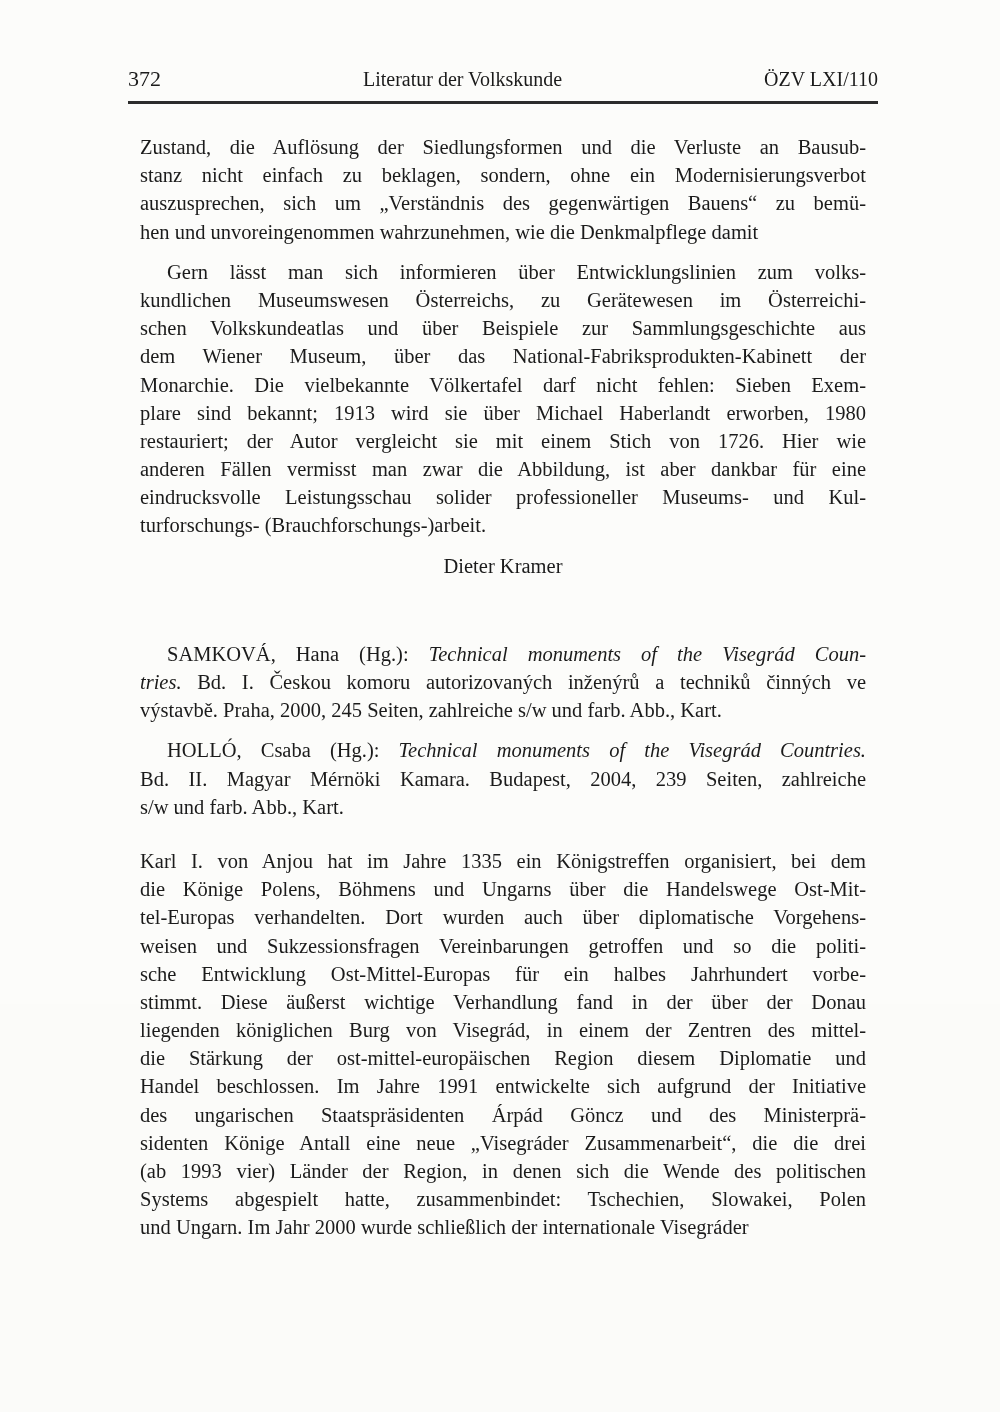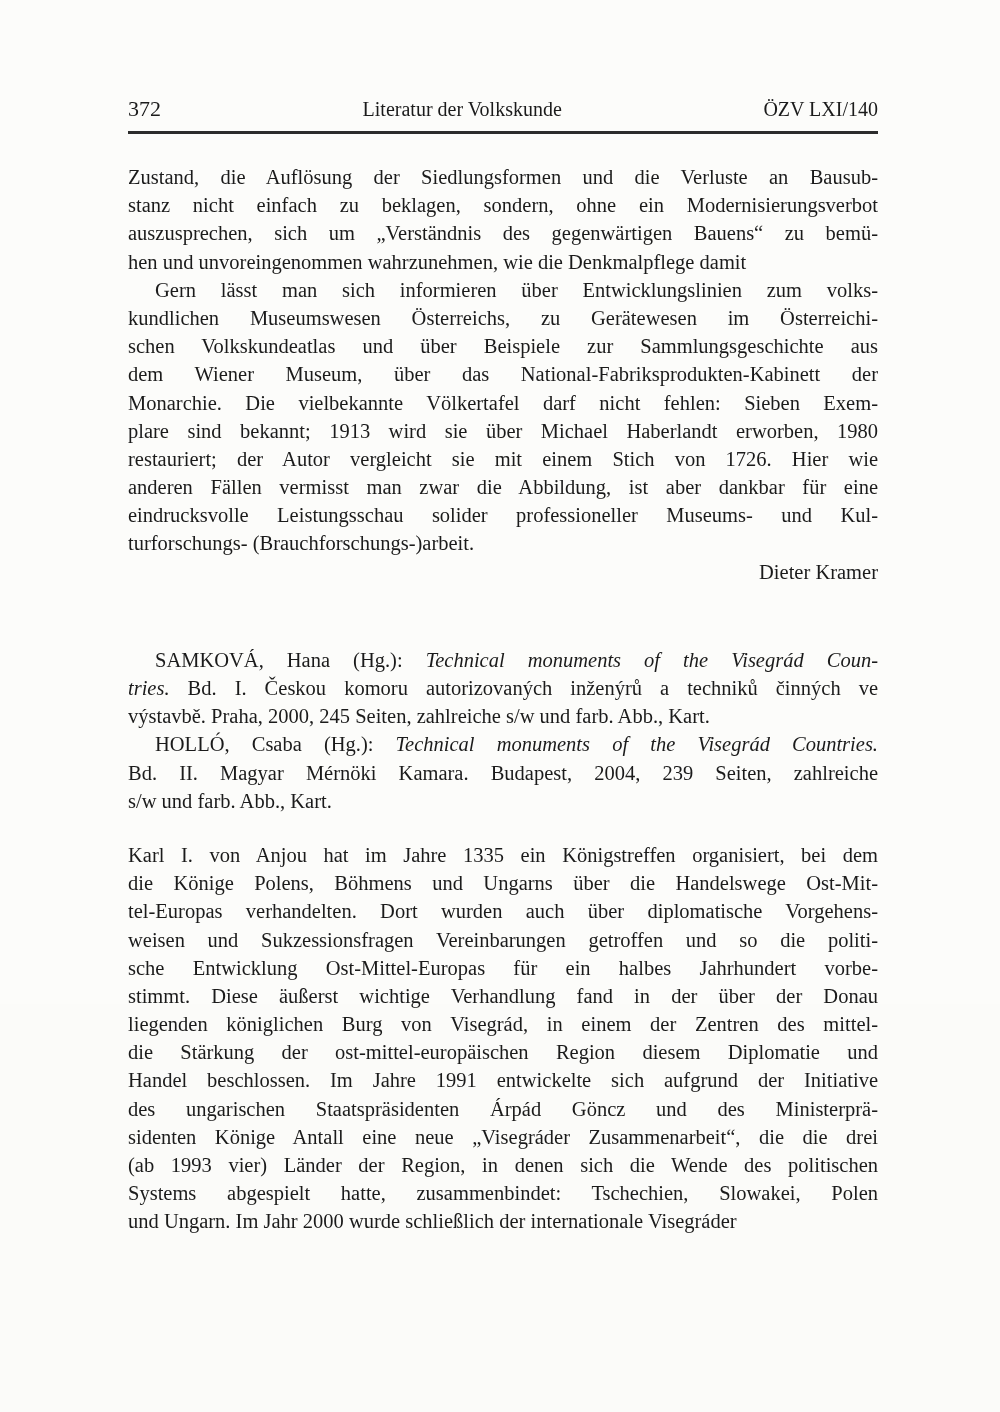--- a/index.html
+++ b/index.html
@@ -11,21 +11,21 @@
     height: 1412px;
     background: #fbfbf9;
     font-family: "Liberation Serif", serif;
     color: #1b1b1b;
     overflow: hidden;
   }
   .page {
     box-sizing: border-box;
     width: 1000px;
     height: 1004px;
-    padding: 96px 122px 0 128px;
+    padding: 66px 122px 0 128px;
     background: #fcfcfa;
   }
   .running-head {
     display: flex;
     justify-content: space-between;
     align-items: baseline;
     font-size: 20px;
     line-height: 26px;
     white-space: nowrap;
   }
@@ -35,59 +35,59 @@
   .head-rule {
     border: none;
     border-top: 3px solid #2c2c2c;
     margin: 9px 0 0 0;
   }
   .body-text {
     font-size: 20.5px;
     line-height: 28.2px;
   }
   .para {
-    margin: 0;
+    margin: 12px;
   }
   .para .line {
     text-align: justify;
     text-align-last: justify;
     height: 28.2px;
     overflow: hidden;
   }
   .para .line:last-child {
     text-align-last: left;
   }
   .para.indent .line:first-child {
     text-indent: 27px;
   }
   .first-para {
     margin-top: 29px;
   }
   .author-line {
-    text-align: right;
+    text-align: center;
     line-height: 28.2px;
   }
   .bib-first {
     margin-top: 60px;
   }
   .second-review {
     margin-top: 26px;
   }
   i {
   }
 </style>
 </head>
 <body>
 
 <div class="page">
 
   <div class="running-head">
     <span class="page-num">372</span>
     <span class="head-title">Literatur der Volkskunde</span>
-    <span class="head-issue">ÖZV LXI/140</span>
+    <span class="head-issue">ÖZV LXI/110</span>
   </div>
 
   <hr class="head-rule">
 
   <div class="body-text">
 
     <div class="para first-para">
         <div class="line"><span>Zustand, die Auflösung der Siedlungsformen und die Verluste an Bausub-</span></div>
         <div class="line"><span>stanz nicht einfach zu beklagen, sondern, ohne ein Modernisierungsverbot</span></div>
         <div class="line"><span>auszusprechen, sich um „Verständnis des gegenwärtigen Bauens“ zu bemü-</span></div>

